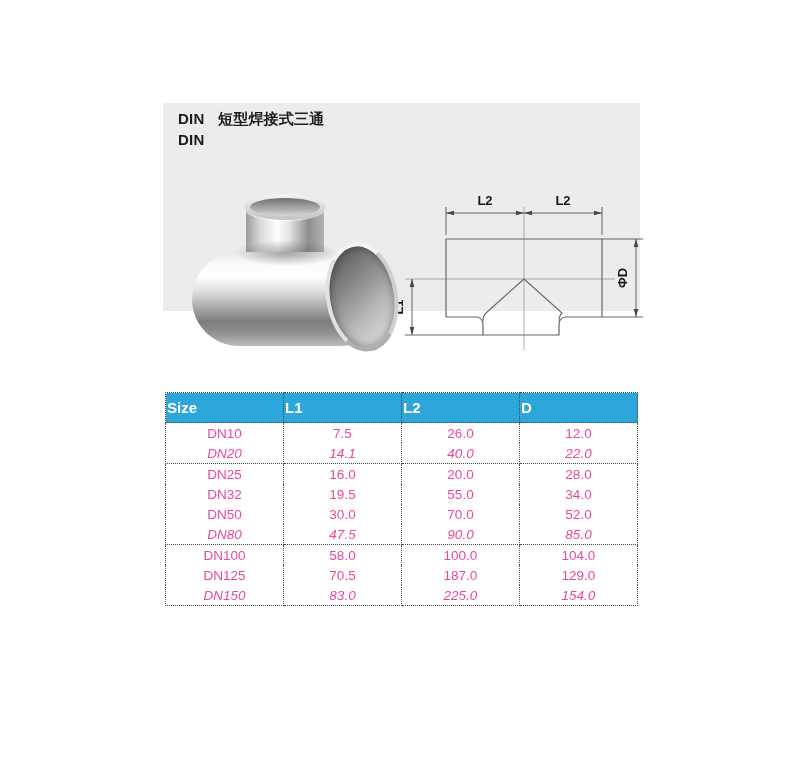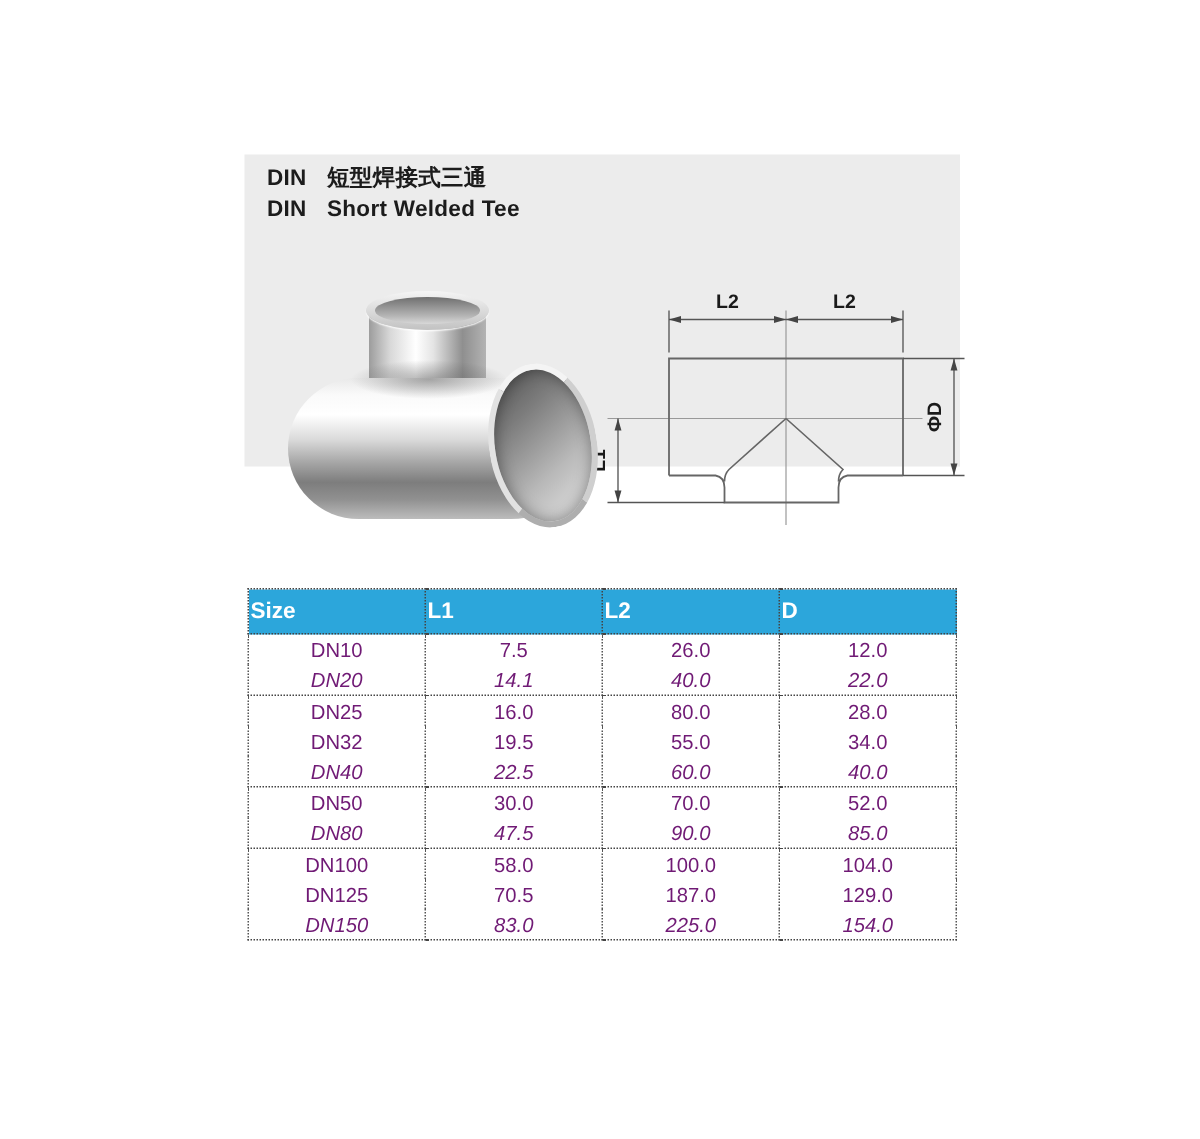--- a/index.html
+++ b/index.html
@@ -67,41 +67,40 @@
     position:absolute;left:165px;top:392px;width:473px;
     border-collapse:collapse;table-layout:fixed;
     border:1px dotted #444;
     font-family:"Liberation Sans", sans-serif;
   }
   table.dims th{
     height:27px;color:#ffffff;font-size:15px;font-weight:bold;
     border:1px dotted #444;text-align:left;
   }
   table.dims td{
-    height:20px;font-size:13.5px;color:#701a75;text-align:center;
+    height:20px;font-size:13.5px;color:#ec4899;text-align:center;
     border-left:1px dotted #555;border-right:1px dotted #555;
     padding:0;
   }
   table.dims tr.group-end td{border-bottom:1px dotted #444;font-style:italic;}
 </style>
 </head>
 <body>
 
 <div class="page">
 
   <section class="panel">
 
     <div class="title-block">
       <div class="title-row">
         <span class="prefix">DIN</span>
         <span>短型焊接式三通</span>
       </div>
       <div class="title-row">
         <span class="prefix">DIN</span>
-        <span>Short Welded Tee</span>
       </div>
     </div>
 
     <div class="photo">
       <div class="tee-branch"></div>
       <div class="branch-mouth"></div>
       <div class="branch-bore"></div>
       <div class="tee-body"></div>
       <div class="tee-fillet"></div>
       <div class="tee-opening"></div>
@@ -158,34 +157,28 @@
         </tr>
         <tr class="group-end">
           <td>DN20</td>
           <td>14.1</td>
           <td>40.0</td>
           <td>22.0</td>
         </tr>
         <tr>
           <td>DN25</td>
           <td>16.0</td>
-          <td>80.0</td>
+          <td>20.0</td>
           <td>28.0</td>
         </tr>
         <tr>
           <td>DN32</td>
           <td>19.5</td>
           <td>55.0</td>
           <td>34.0</td>
-        </tr>
-        <tr class="group-end">
-          <td>DN40</td>
-          <td>22.5</td>
-          <td>60.0</td>
-          <td>40.0</td>
         </tr>
         <tr>
           <td>DN50</td>
           <td>30.0</td>
           <td>70.0</td>
           <td>52.0</td>
         </tr>
         <tr class="group-end">
           <td>DN80</td>
           <td>47.5</td>

